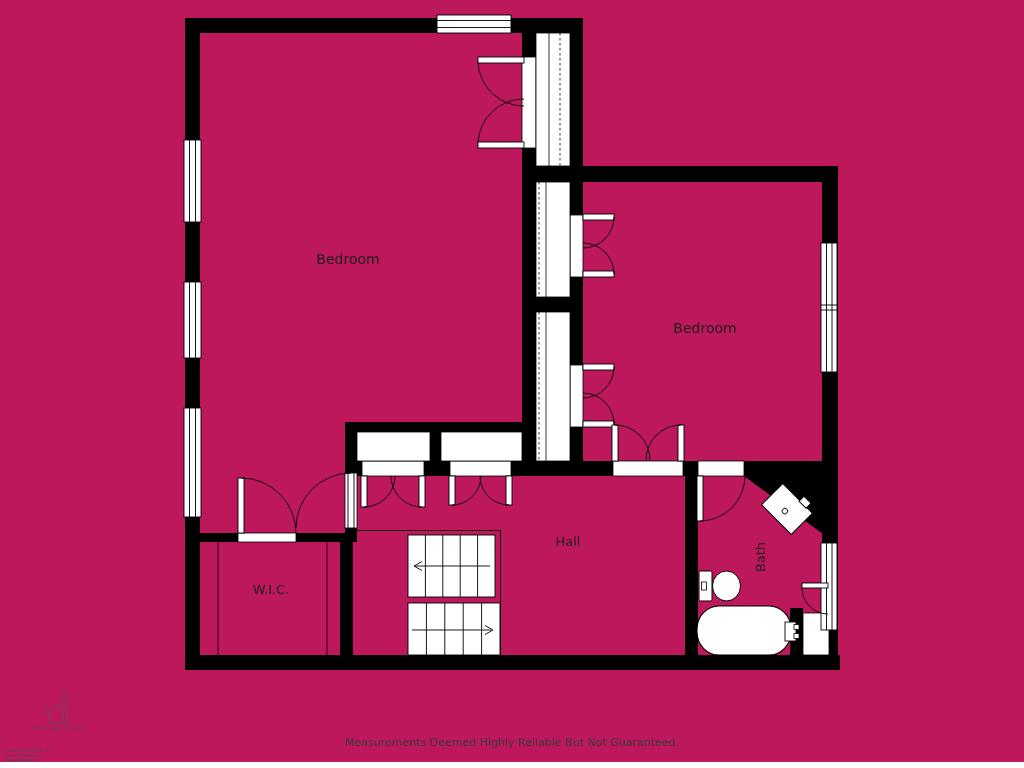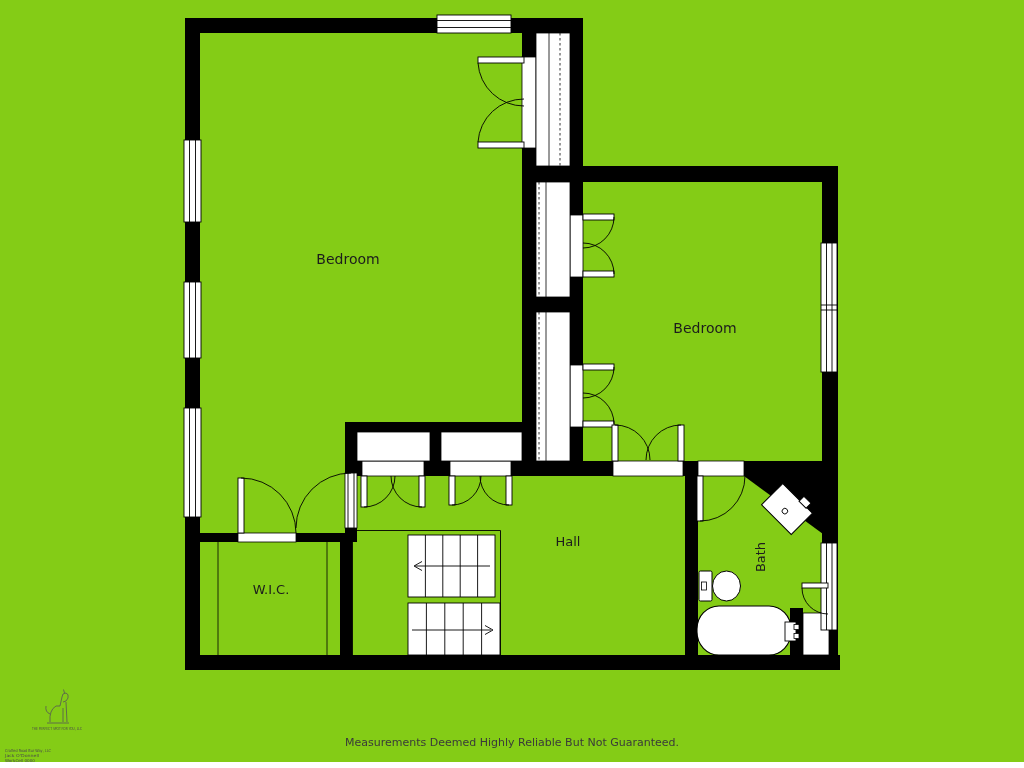--- a/index.html
+++ b/index.html
@@ -1,16 +1,16 @@
 <!DOCTYPE html>
 <html><head>
 <meta charset="utf-8">
 <style>
   html,body{margin:0;padding:0;background:#ffffff;}
-  .page{position:relative;width:1024px;height:762px;background:#84cc16;overflow:hidden;
+  .page{position:relative;width:1024px;height:762px;background:#be185d;overflow:hidden;
         font-family:"DejaVu Sans", sans-serif;}
   svg{display:block;}
   .room-label{font-family:"DejaVu Sans", sans-serif;font-size:14px;fill:#1d1d1d;}
   .room-label.small{font-size:13px;}
   .disclaimer{font-family:"DejaVu Sans", sans-serif;font-size:11px;fill:#3a3a3a;}
   .brand{font-family:"DejaVu Sans", sans-serif;fill:#4a4a4a;}
 </style>
 </head>
 <body>
 

